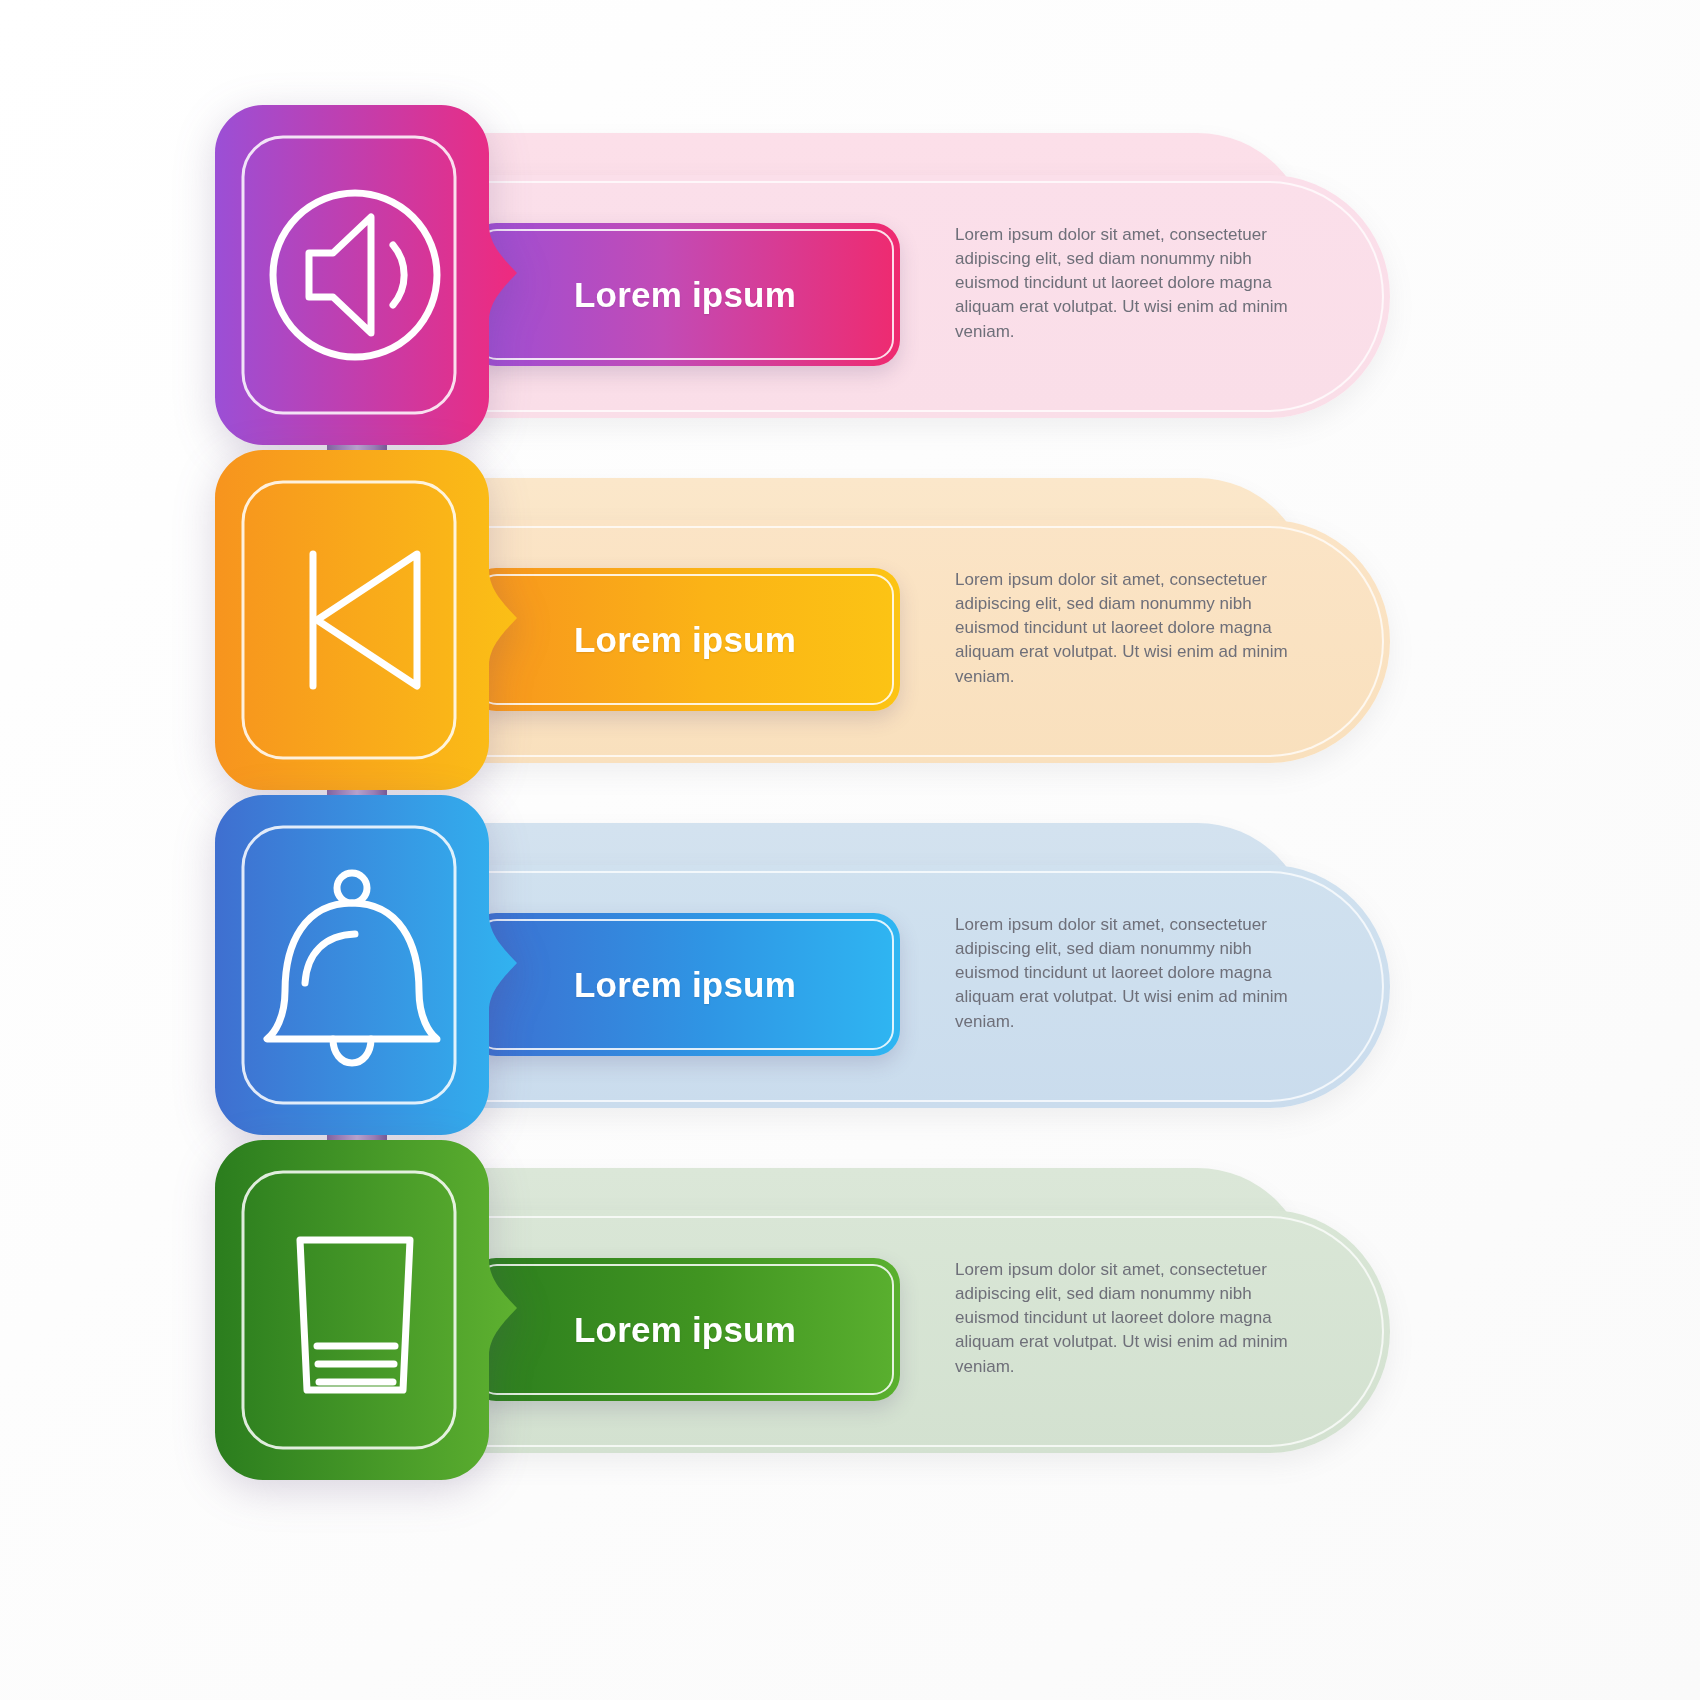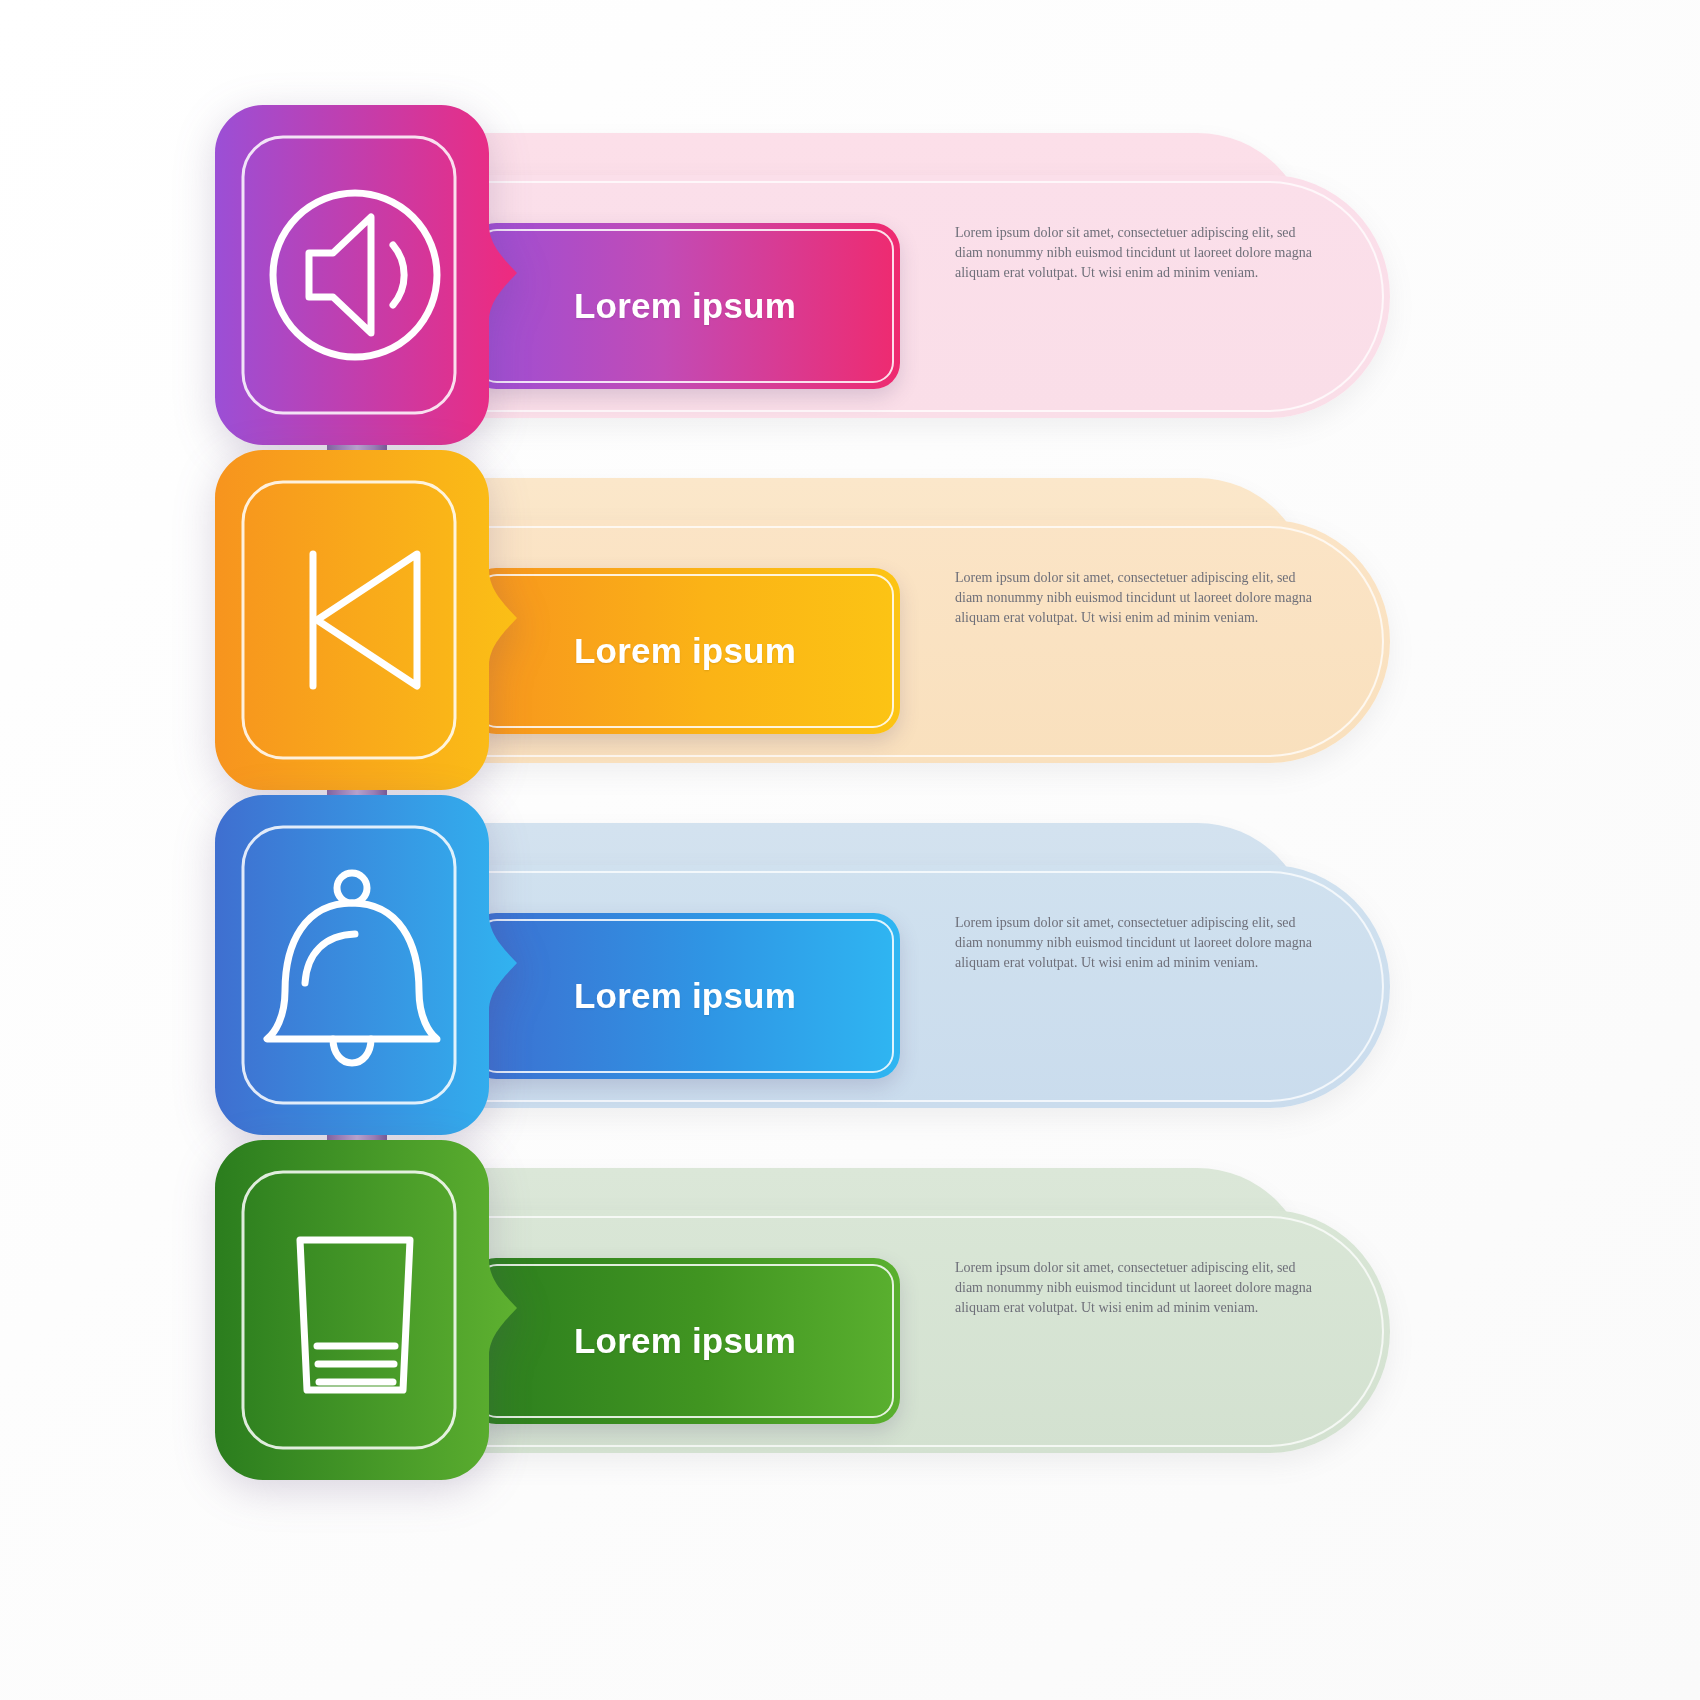--- a/index.html
+++ b/index.html
@@ -56,21 +56,21 @@
     border-radius: 0 120px 120px 0;
     pointer-events: none;
   }
 
   
   .pill {
     position: absolute;
     left: 470px;
     top: 118px;
     width: 430px;
-    height: 166px;
+    height: 143px;
     border-radius: 26px;
     z-index: 5;
     display: flex;
     align-items: center;
     justify-content: center;
     box-shadow: 0 8px 20px rgba(80,60,110,0.18);
   }
   .pill::after {
     content: "";
     position: absolute;
@@ -101,23 +101,23 @@
   }
   .tile svg { display:block; width:100%; height:100%; overflow: visible;}
 
   
   .copy {
     position: absolute;
     left: 955px;
     width: 360px;
     z-index: 7;
     color: #6e6f79;
-    font-size: 14px;
+    font-size: 17px;
     line-height: 1.42;
-    font-family: Liberation Serif, serif;
+    font-family: Liberation Sans, sans-serif;
   }
 </style>
 </head>
 <body>
 
 <div id="stage">
 
   <div class="rod" style="top:400px;height:80px;"></div>
   <div class="rod" style="top:745px;height:80px;"></div>
   <div class="rod" style="top:1090px;height:80px;"></div>

